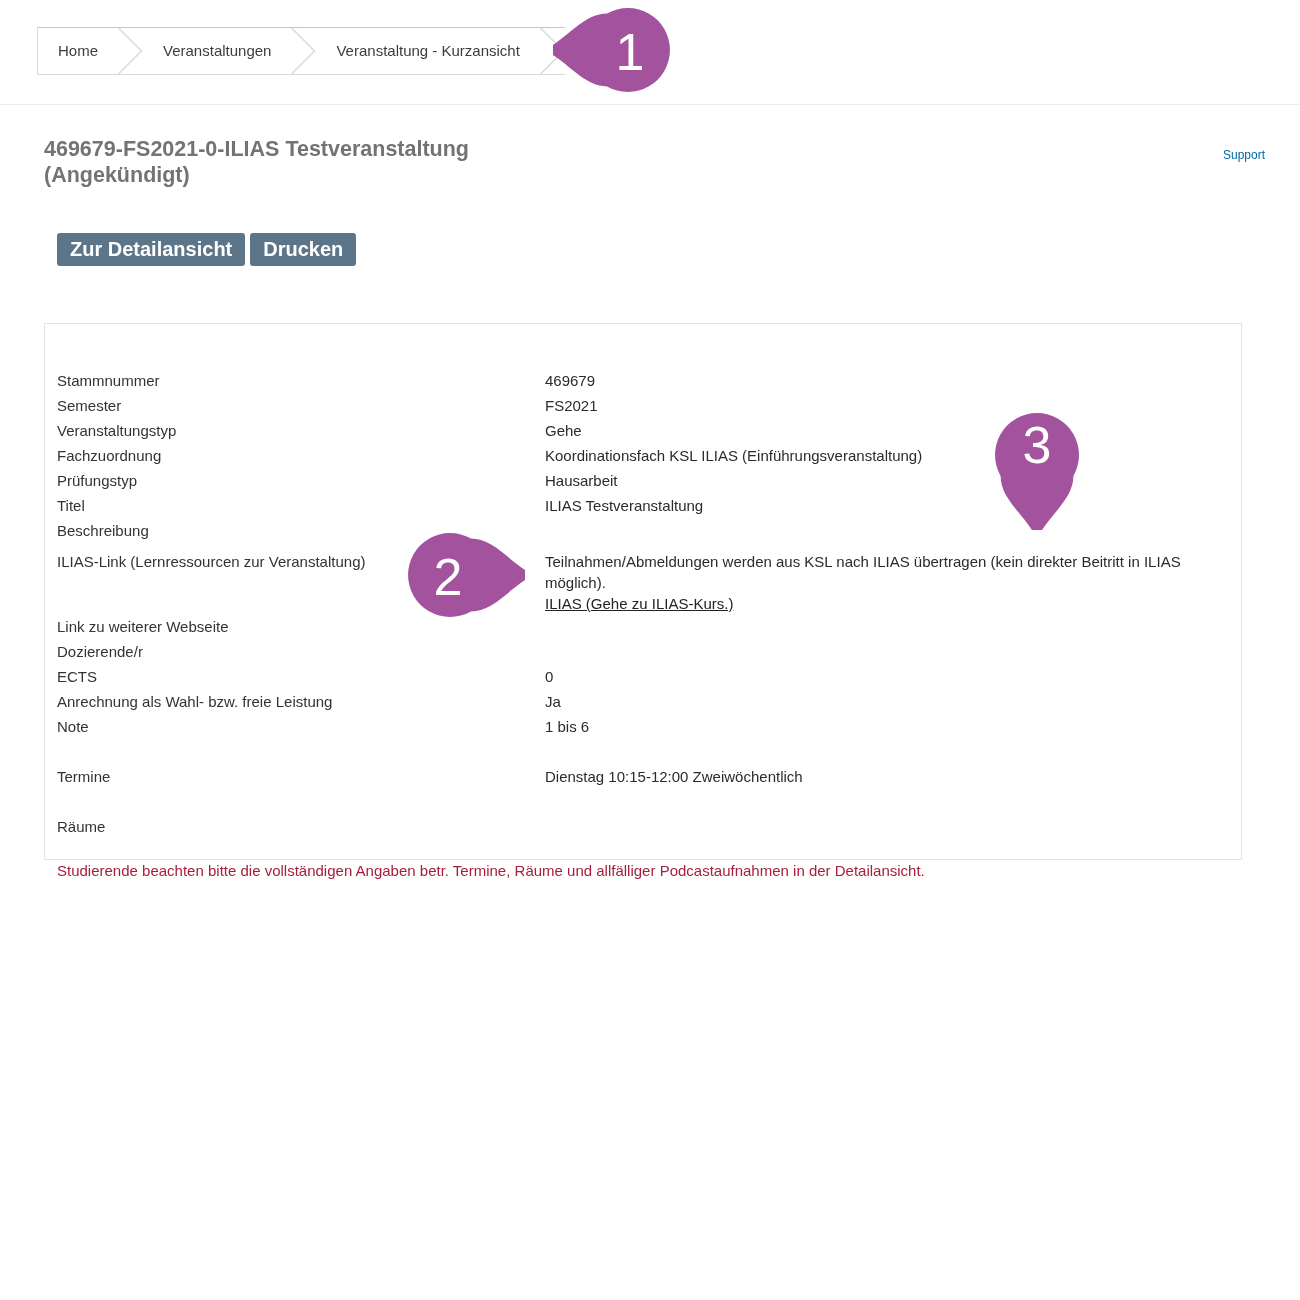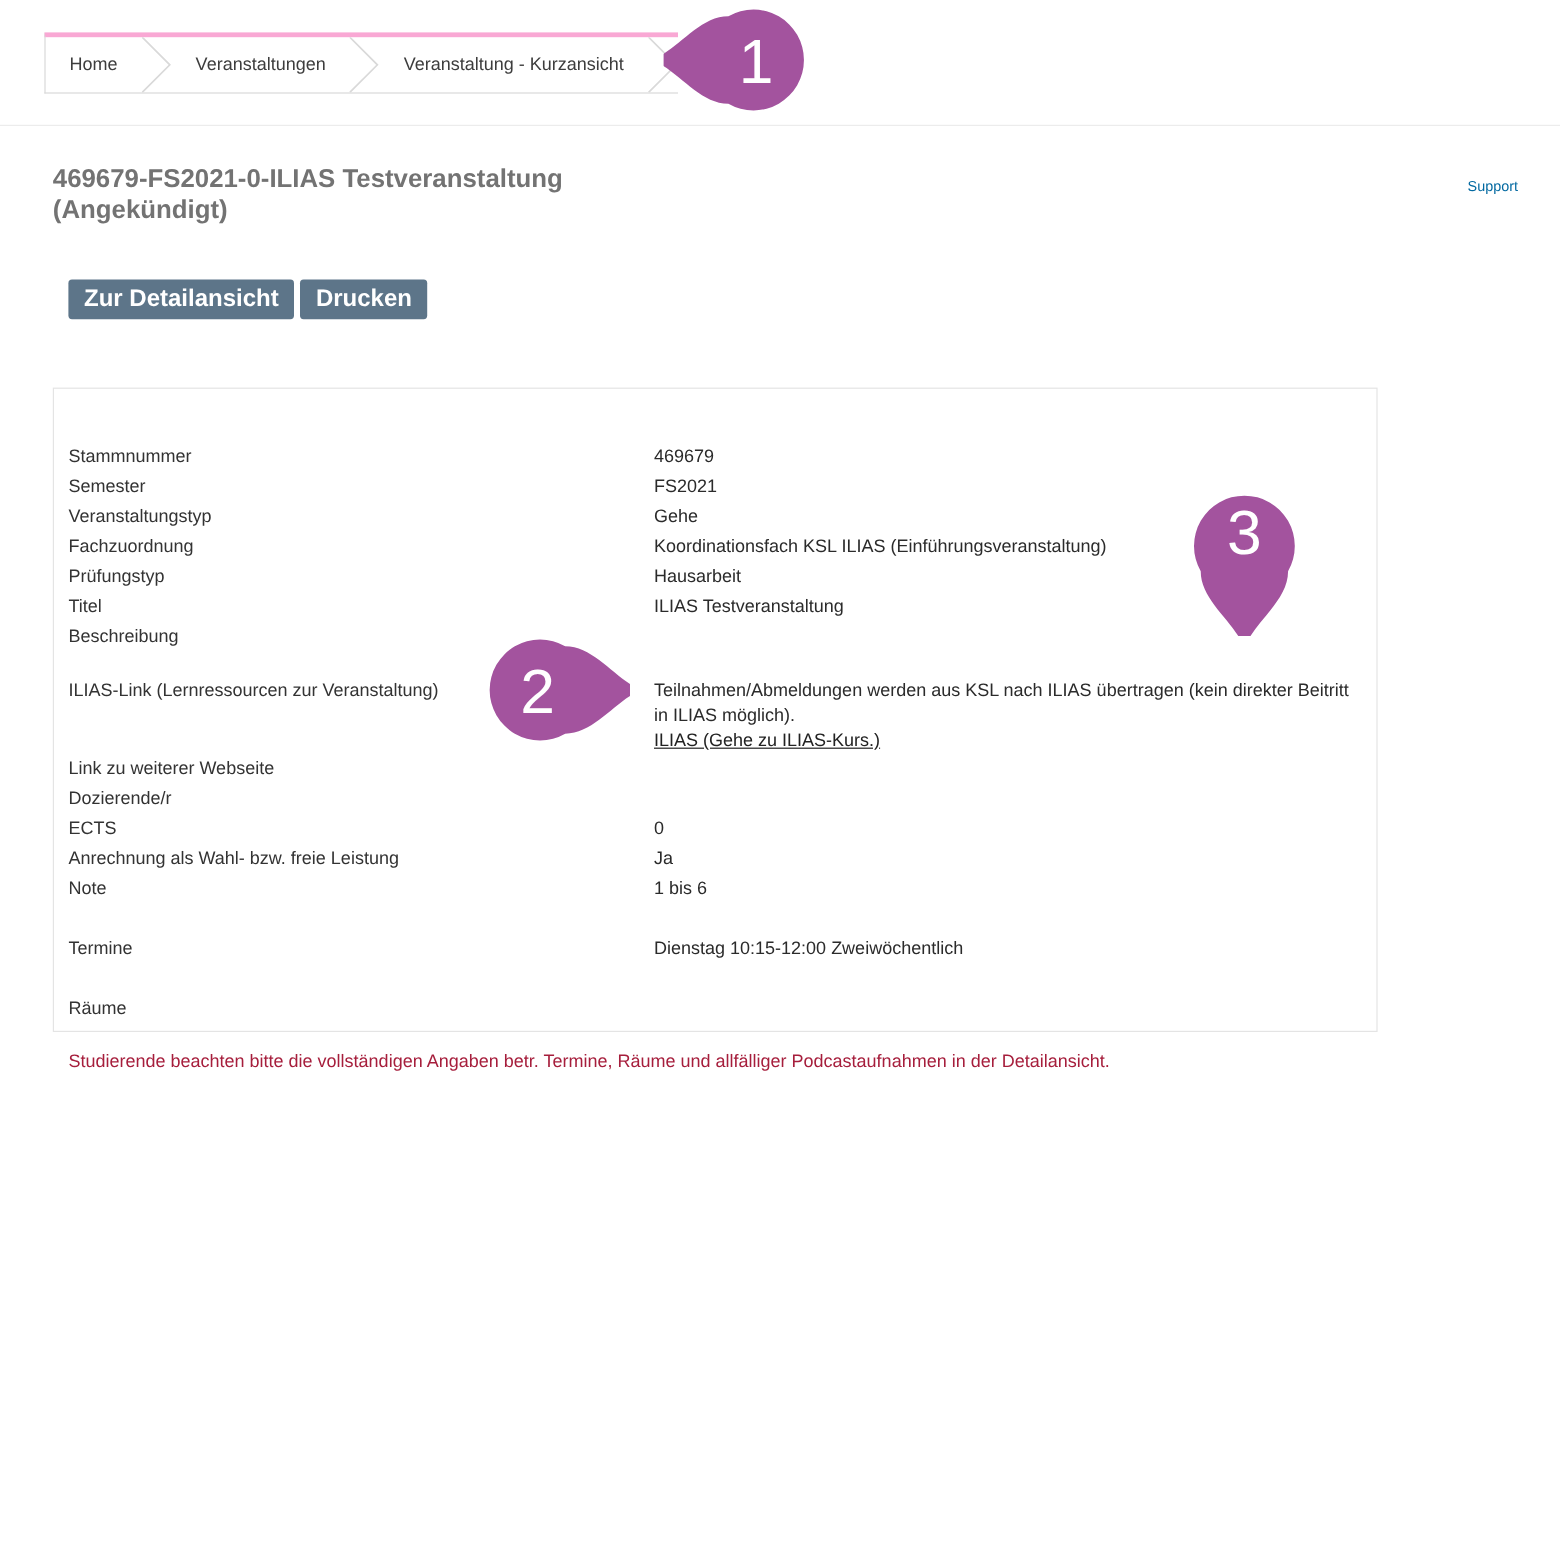--- a/index.html
+++ b/index.html
@@ -18,21 +18,21 @@
 
   
   .breadcrumb {
     position: absolute;
     left: 37px;
     top: 27px;
     height: 46px;
     display: inline-flex;
     align-items: stretch;
     background: #ffffff;
-    border-top: 4px solid #f9a8d4;
+    border-top: 1px solid #f9a8d4;
     border-bottom: 1px solid #d9d9d9;
     border-left: 1px solid #d9d9d9;
   }
   .breadcrumb .crumb {
     line-height: 46px;
     padding: 0 20px;
     font-size: 15px;
     color: #3d3d3d;
     cursor: pointer;
     white-space: nowrap;
@@ -88,21 +88,21 @@
     padding: 6px 13px;
     line-height: 21px;
     cursor: pointer;
   }
 
   
   .panel {
     position: absolute;
     left: 44px;
     top: 323px;
-    width: 1104px;
+    width: 1198px;
     height: 537px;
     border: 1px solid #e4e4e4;
     box-sizing: border-box;
     padding: 44px 14px 0 12px;
     font-size: 15px;
   }
   .row {
     display: flex;
     min-height: 25px;
     line-height: 25px;
@@ -114,21 +114,21 @@
   }
   .row .val {
     color: #2b2b2b;
   }
   .row-spacer { height: 25px; }
 
   .row-ilias {
     display: flex;
     min-height: 42px;
     line-height: 21px;
-    margin-top: 22px;
+    margin-top: 8px;
   }
   .row-ilias .lbl {
     width: 488px;
     flex-shrink: 0;
     color: #333333;
   }
   .ilias-note { display: block; color: #2b2b2b; }
   .ilias-link {
     display: inline-block;
     color: #222222;

